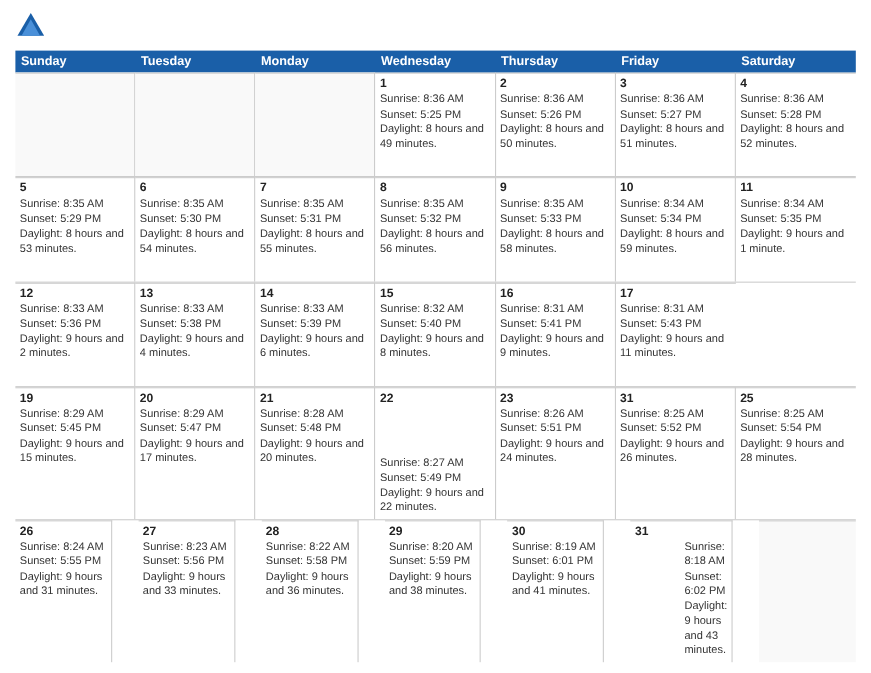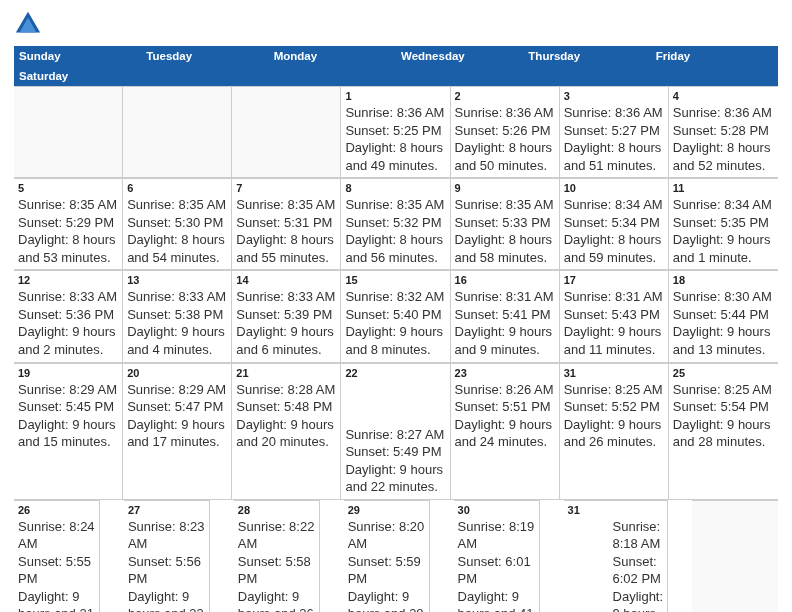--- a/index.html
+++ b/index.html
@@ -60,21 +60,21 @@
       font-size: 14px;
       color: #444;
     }
     .calendar {
       flex: 1;
       display: flex;
       flex-direction: column;
     }
     .cal-header {
       display: grid;
-      grid-template-columns: repeat(6, 1fr);
+      grid-template-columns: repeat(7, 1fr);
       background: #1a5fa8;
     }
     .cal-header-cell {
       color: #fff;
       font-size: 11.5px;
       font-weight: bold;
       padding: 4px 5px;
       text-align: left;
     }
     .cal-body {
@@ -107,21 +107,21 @@
     .cal-cell.empty {
       background: #f9f9f9;
     }
     .day-number {
       font-size: 11px;
       font-weight: bold;
       color: #222;
       margin-bottom: 2px;
     }
     .cell-info {
-      font-size: 13px;
+      font-size: 10px;
       color: #333;
       line-height: 1.35;
     }
   </style>
 </head>
 <body>
 
 <div class="page">
   <div class="header">
     <div class="logo">
@@ -254,26 +254,20 @@
             <div class="cell-info" style="white-space: pre-line;">Sunrise: 8:31 AM
 Sunset: 5:41 PM
 Daylight: 9 hours and 9 minutes.</div>
           </div>
           <div class="cal-cell">
             <div class="day-number">17</div>
             <div class="cell-info" style="white-space: pre-line;">Sunrise: 8:31 AM
 Sunset: 5:43 PM
 Daylight: 9 hours and 11 minutes.</div>
           </div>
-          <div class="cal-cell">
-            <div class="day-number">18</div>
-            <div class="cell-info" style="white-space: pre-line;">Sunrise: 8:30 AM
-Sunset: 5:44 PM
-Daylight: 9 hours and 13 minutes.</div>
-          </div>
         </div>
         <div class="cal-row">
           <div class="cal-cell">
             <div class="day-number">19</div>
             <div class="cell-info" style="white-space: pre-line;">Sunrise: 8:29 AM
 Sunset: 5:45 PM
 Daylight: 9 hours and 15 minutes.</div>
           </div>
           <div class="cal-cell">
             <div class="day-number">20</div>

